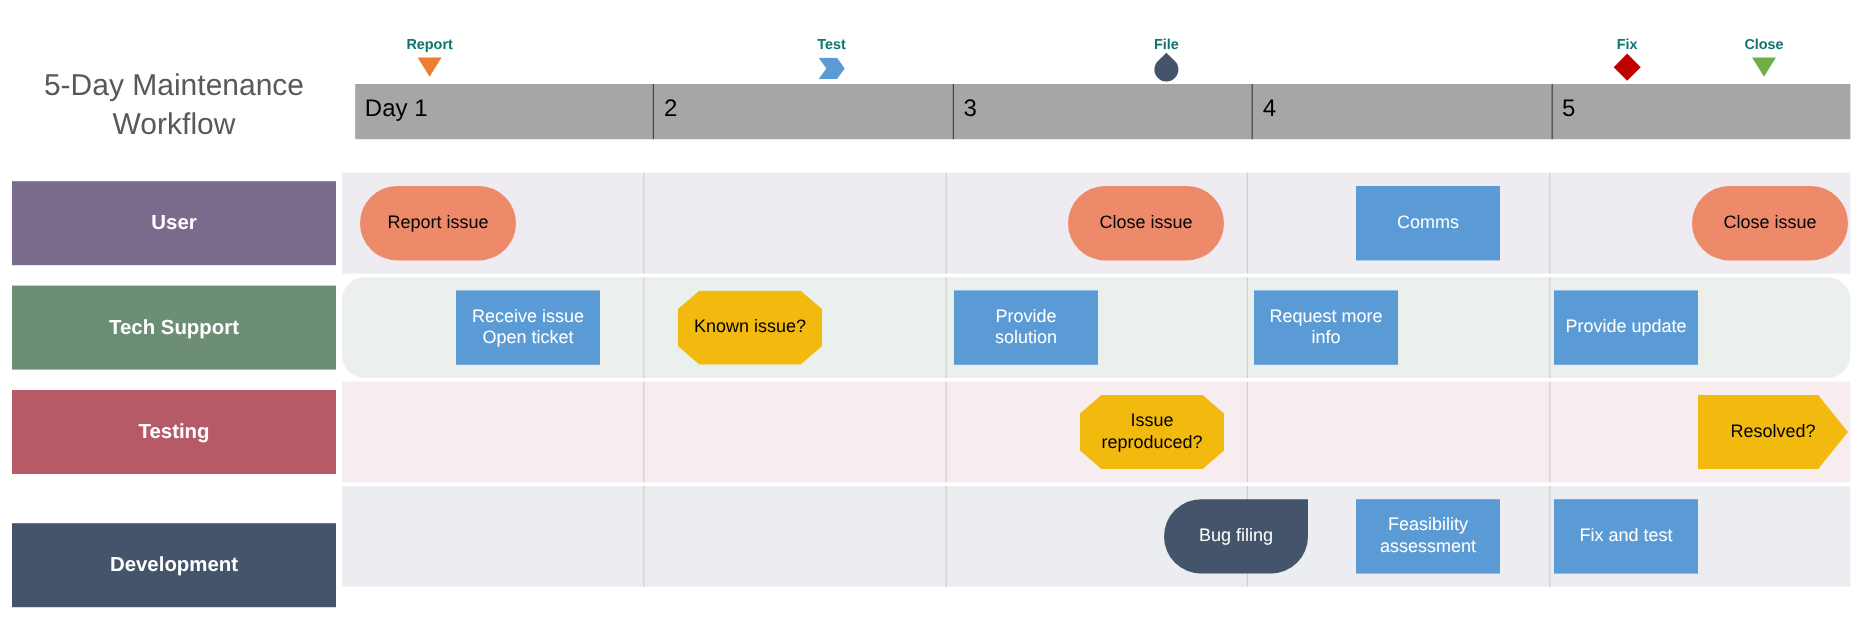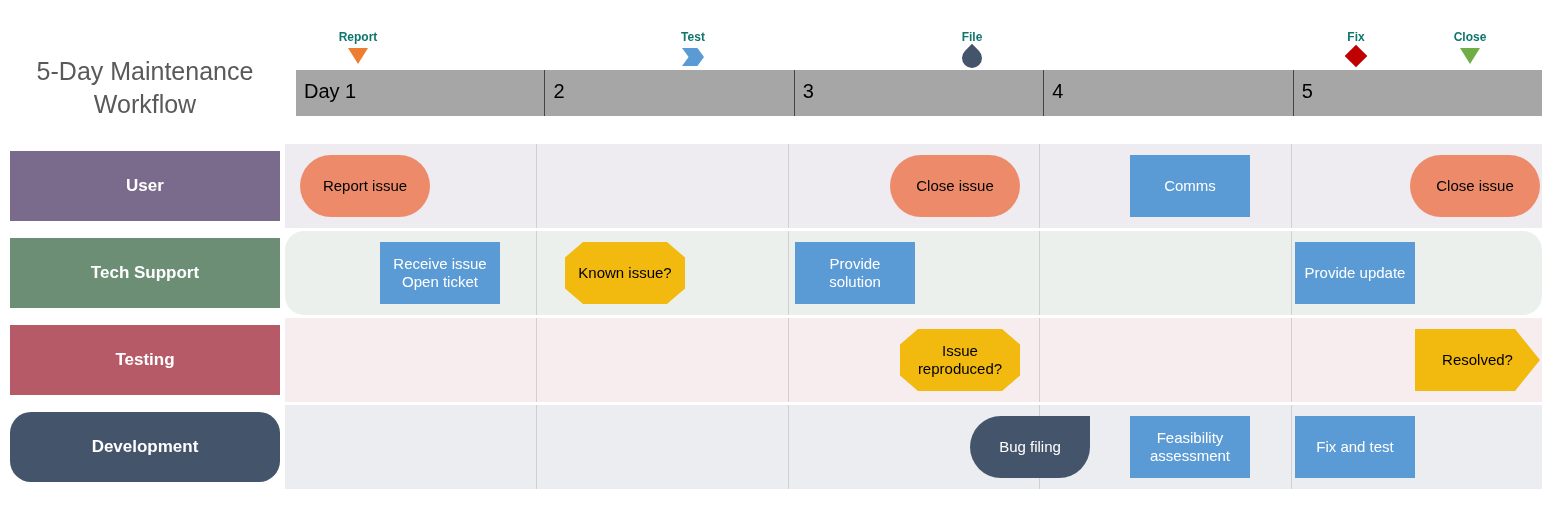--- a/index.html
+++ b/index.html
@@ -214,32 +214,33 @@
     </div>
     <div class="lane-label label-tech" style="top: 238px;">Tech Support</div>
     <div class="lane-body lane-tech" style="top: 231px;">
       <div class="gridline" style="left: 251.4px;"></div>
       <div class="gridline" style="left: 502.8px;"></div>
       <div class="gridline" style="left: 754.2px;"></div>
       <div class="gridline" style="left: 1005.6px;"></div>
       <div class="task rect" style="left: 95px; width: 120px; top: 11px;">Receive issue Open ticket</div>
       <div class="task hex" style="left: 280px; width: 120px; top: 11px;">Known issue?</div>
       <div class="task rect" style="left: 510px; width: 120px; top: 11px;">Provide solution</div>
+      <div class="task rect" style="left: 760px; width: 120px; top: 11px;">Request more info</div>
       <div class="task rect" style="left: 1010px; width: 120px; top: 11px;">Provide update</div>
     </div>
     <div class="lane-label label-test" style="top: 325px;">Testing</div>
     <div class="lane-body lane-test" style="top: 318px;">
       <div class="gridline" style="left: 251.4px;"></div>
       <div class="gridline" style="left: 502.8px;"></div>
       <div class="gridline" style="left: 754.2px;"></div>
       <div class="gridline" style="left: 1005.6px;"></div>
       <div class="task hex" style="left: 615px; width: 120px; top: 11px;">Issue reproduced?</div>
       <div class="task pentagon-right" style="left: 1130px; width: 125px; top: 11px;">Resolved?</div>
     </div>
-    <div class="lane-label label-dev" style="top: 412px; border-radius: 21px;">Development</div>
+    <div class="lane-label label-dev" style="top: 436px;">Development</div>
     <div class="lane-body lane-dev" style="top: 405px; padding-left: 28px;">
       <div class="gridline" style="left: 251.4px;"></div>
       <div class="gridline" style="left: 502.8px;"></div>
       <div class="gridline" style="left: 754.2px;"></div>
       <div class="gridline" style="left: 1005.6px;"></div>
       <div class="task teardrop" style="left: 685px; width: 120px; top: 11px;">Bug filing</div>
       <div class="task rect" style="left: 845px; width: 120px; top: 11px;">Feasibility assessment</div>
       <div class="task rect" style="left: 1010px; width: 120px; top: 11px;">Fix and test</div>
     </div>
   </div>

